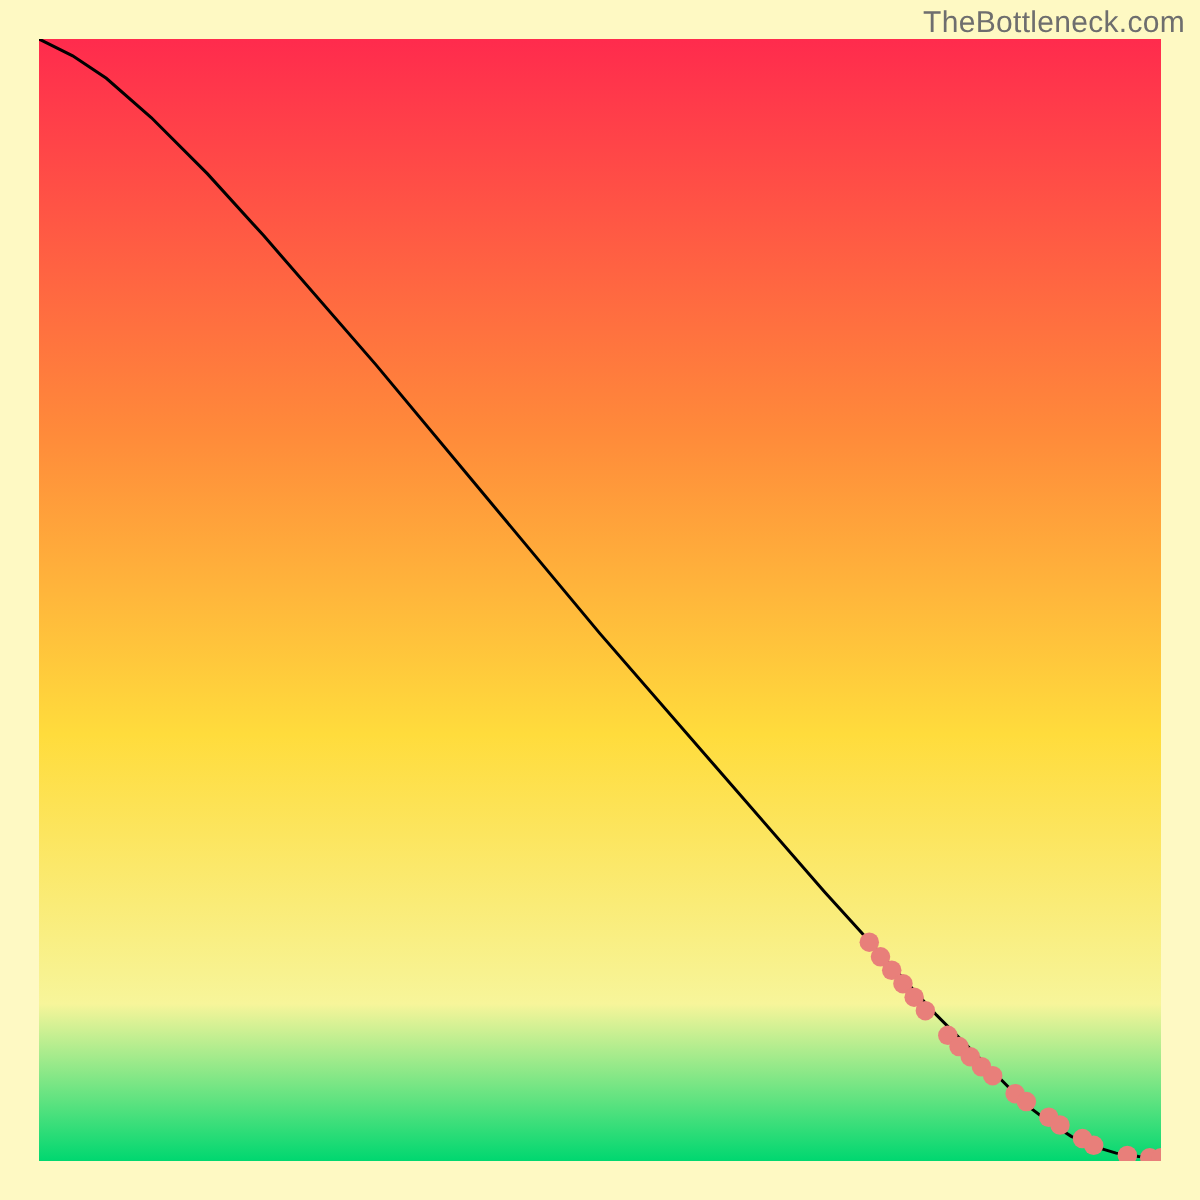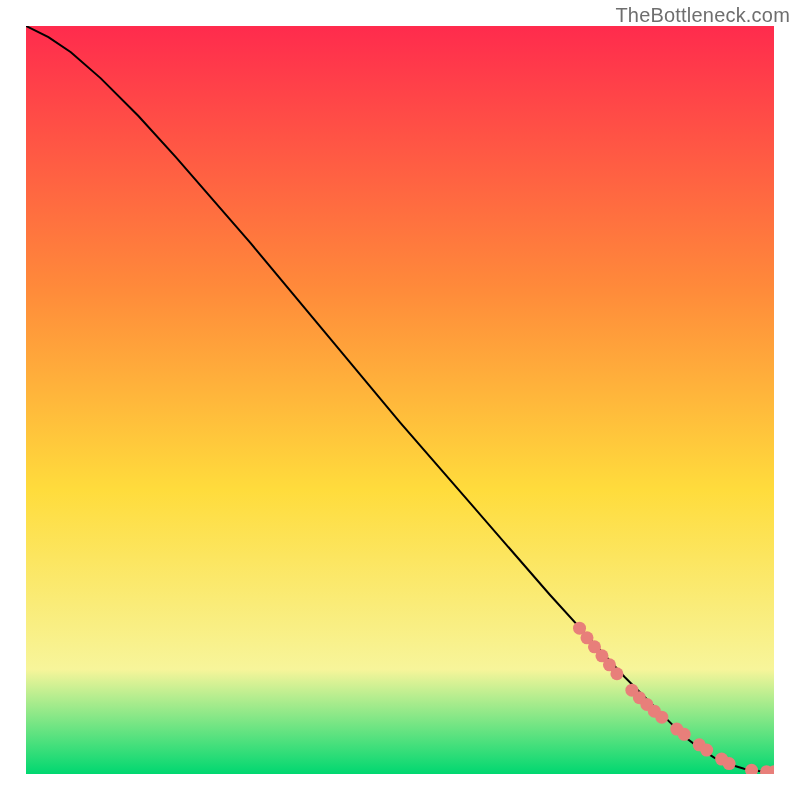--- a/index.html
+++ b/index.html
@@ -8,21 +8,21 @@
     width: 800px;
     height: 800px;
     background: #000;
     overflow: hidden;
     font-family: Arial, Helvetica, sans-serif;
   }
   .stage {
     position: relative;
     width: 800px;
     height: 800px;
-    background: #ffffff;
+    background: #fef9c3;
   }
   .attribution {
     position: absolute;
     top: 4px;
     right: 10px;
     color: #6e6e6e;
     font-size: 20px;
     font-weight: 400;
     letter-spacing: 0.2px;
     z-index: 4;

